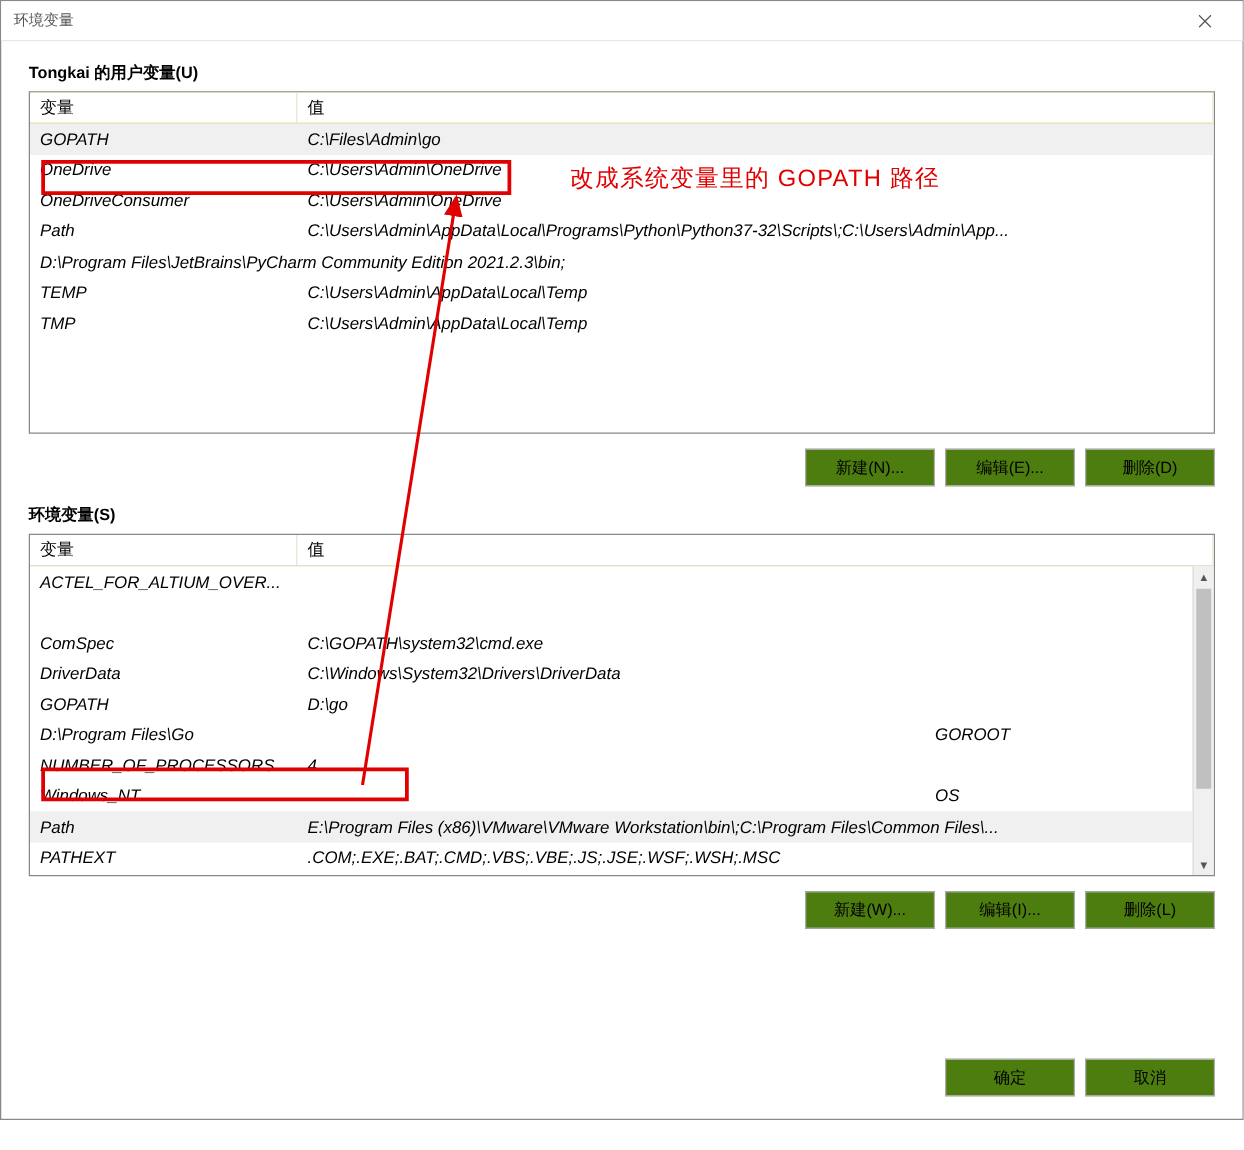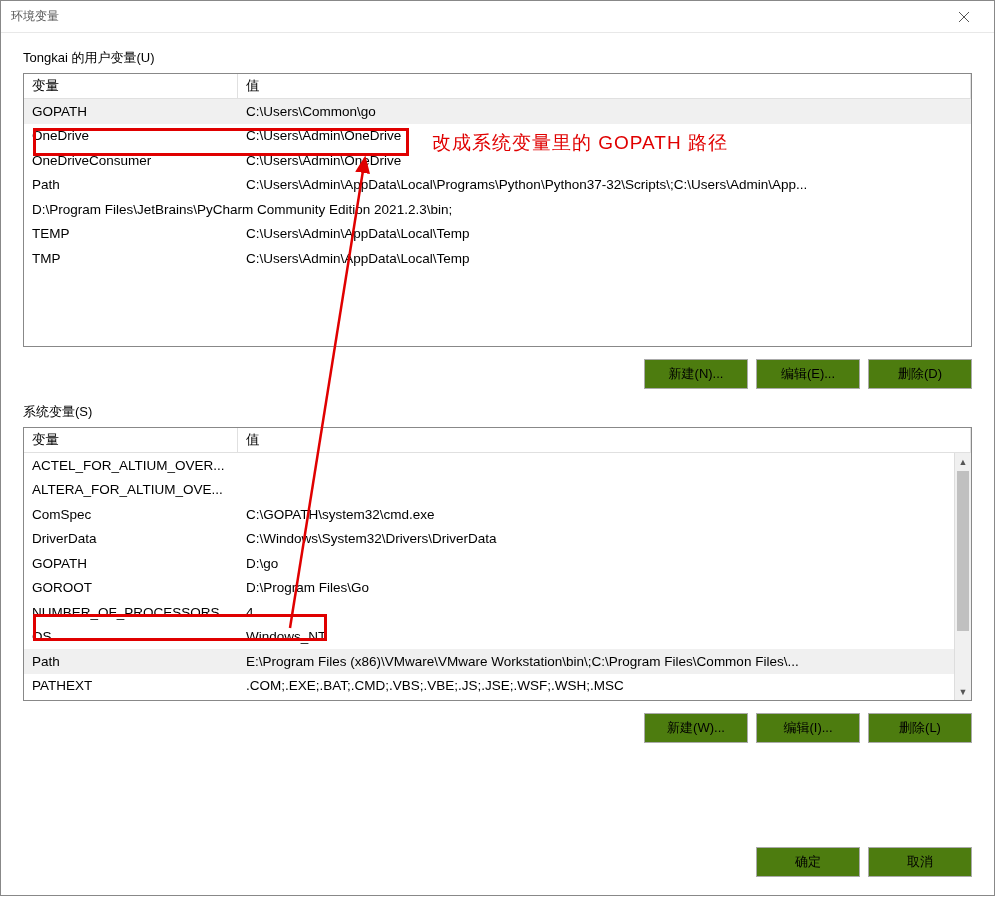--- a/index.html
+++ b/index.html
@@ -48,20 +48,21 @@
     padding: 16px 22px 10px 22px;
     display: flex;
     flex-direction: column;
   }
   .groupbox {
     margin-bottom: 14px;
   }
   .group-label {
     font-size: 13px;
     margin-bottom: 6px;
+    font-weight: bold;
   }
   .listview {
     border: 1px solid #888;
     height: 274px;
     overflow: hidden;
     position: relative;
     background: #fff;
   }
   .listview.sys {
     height: 274px;
@@ -78,20 +79,21 @@
     flex-shrink: 0;
   }
   .lv-body-wrap {
     flex: 1;
     overflow: hidden;
     display: flex;
   }
   .lv-body {
     flex: 1;
     overflow: hidden;
+    font-style: italic;
   }
   .lv-header .col, .lv-row .col {
     padding: 3px 8px;
     white-space: nowrap;
     overflow: hidden;
     text-overflow: ellipsis;
     font-size: 13.5px;
   }
   .lv-header .col {
     background: #fff;
@@ -169,21 +171,21 @@
     border: 3px solid #e00000;
     pointer-events: none;
     left: 33px;
     top: 614px;
     width: 294px;
     height: 27px;
     z-index: 50;
   }
   .annot-text {
     position: absolute;
-    left: 432px;
+    left: 456px;
     top: 130px;
     color: #e00000;
     font-size: 19px;
     font-family: "Microsoft YaHei", sans-serif;
     z-index: 50;
     pointer-events: none;
     letter-spacing: 1px;
   }
   .annot-line {
     position: absolute;
@@ -212,21 +214,21 @@
       <div class="listview">
         <div class="lv-inner">
           <div class="lv-header">
             <div class="col name">变量</div>
             <div class="col value">值</div>
           </div>
           <div class="lv-body-wrap">
             <div class="lv-body" id="user-body">
                 <div class="lv-row selected">
                   <div class="col name">GOPATH</div>
-                  <div class="col value">C:\Users\Common\go</div>
+                  <div class="col value">C:\Files\Admin\go</div>
                 </div>
                 <div class="lv-row">
                   <div class="col name">OneDrive</div>
                   <div class="col value">C:\Users\Admin\OneDrive</div>
                 </div>
                 <div class="lv-row">
                   <div class="col name">OneDriveConsumer</div>
                   <div class="col value">C:\Users\Admin\OneDrive</div>
                 </div>
                 <div class="lv-row">
@@ -249,60 +251,59 @@
         </div>
       </div>
       <div class="button-row">
         <button class="btn">新建(N)...</button>
         <button class="btn">编辑(E)...</button>
         <button class="btn">删除(D)</button>
       </div>
     </div>
 
     <div class="groupbox">
-      <div class="group-label">系统变量(S)</div>
+      <div class="group-label">环境变量(S)</div>
       <div class="listview sys">
         <div class="lv-inner">
           <div class="lv-header">
             <div class="col name">变量</div>
             <div class="col value">值</div>
           </div>
           <div class="lv-body-wrap">
             <div class="lv-body" id="sys-body">
                 <div class="lv-row">
                   <div class="col name">ACTEL_FOR_ALTIUM_OVER...</div>
                   <div class="col value"></div>
                 </div>
                 <div class="lv-row">
-                  <div class="col name">ALTERA_FOR_ALTIUM_OVE...</div>
                   <div class="col value"></div>
                 </div>
                 <div class="lv-row">
                   <div class="col name">ComSpec</div>
                   <div class="col value">C:\GOPATH\system32\cmd.exe</div>
                 </div>
                 <div class="lv-row">
                   <div class="col name">DriverData</div>
                   <div class="col value">C:\Windows\System32\Drivers\DriverData</div>
                 </div>
                 <div class="lv-row">
                   <div class="col name">GOPATH</div>
                   <div class="col value">D:\go</div>
                 </div>
                 <div class="lv-row">
+                  <div class="col value">D:\Program Files\Go</div>
                   <div class="col name">GOROOT</div>
-                  <div class="col value">D:\Program Files\Go</div>
                 </div>
                 <div class="lv-row">
                   <div class="col name">NUMBER_OF_PROCESSORS</div>
                   <div class="col value">4</div>
                 </div>
                 <div class="lv-row">
+                  <div class="col value">Windows_NT</div>
                   <div class="col name">OS</div>
-                  <div class="col value">Windows_NT</div>
                 </div>
                 <div class="lv-row selected">
                   <div class="col name">Path</div>
                   <div class="col value">E:\Program Files (x86)\VMware\VMware Workstation\bin\;C:\Program Files\Common Files\...</div>
                 </div>
                 <div class="lv-row">
                   <div class="col name">PATHEXT</div>
                   <div class="col value">.COM;.EXE;.BAT;.CMD;.VBS;.VBE;.JS;.JSE;.WSF;.WSH;.MSC</div>
                 </div>
               </div>

